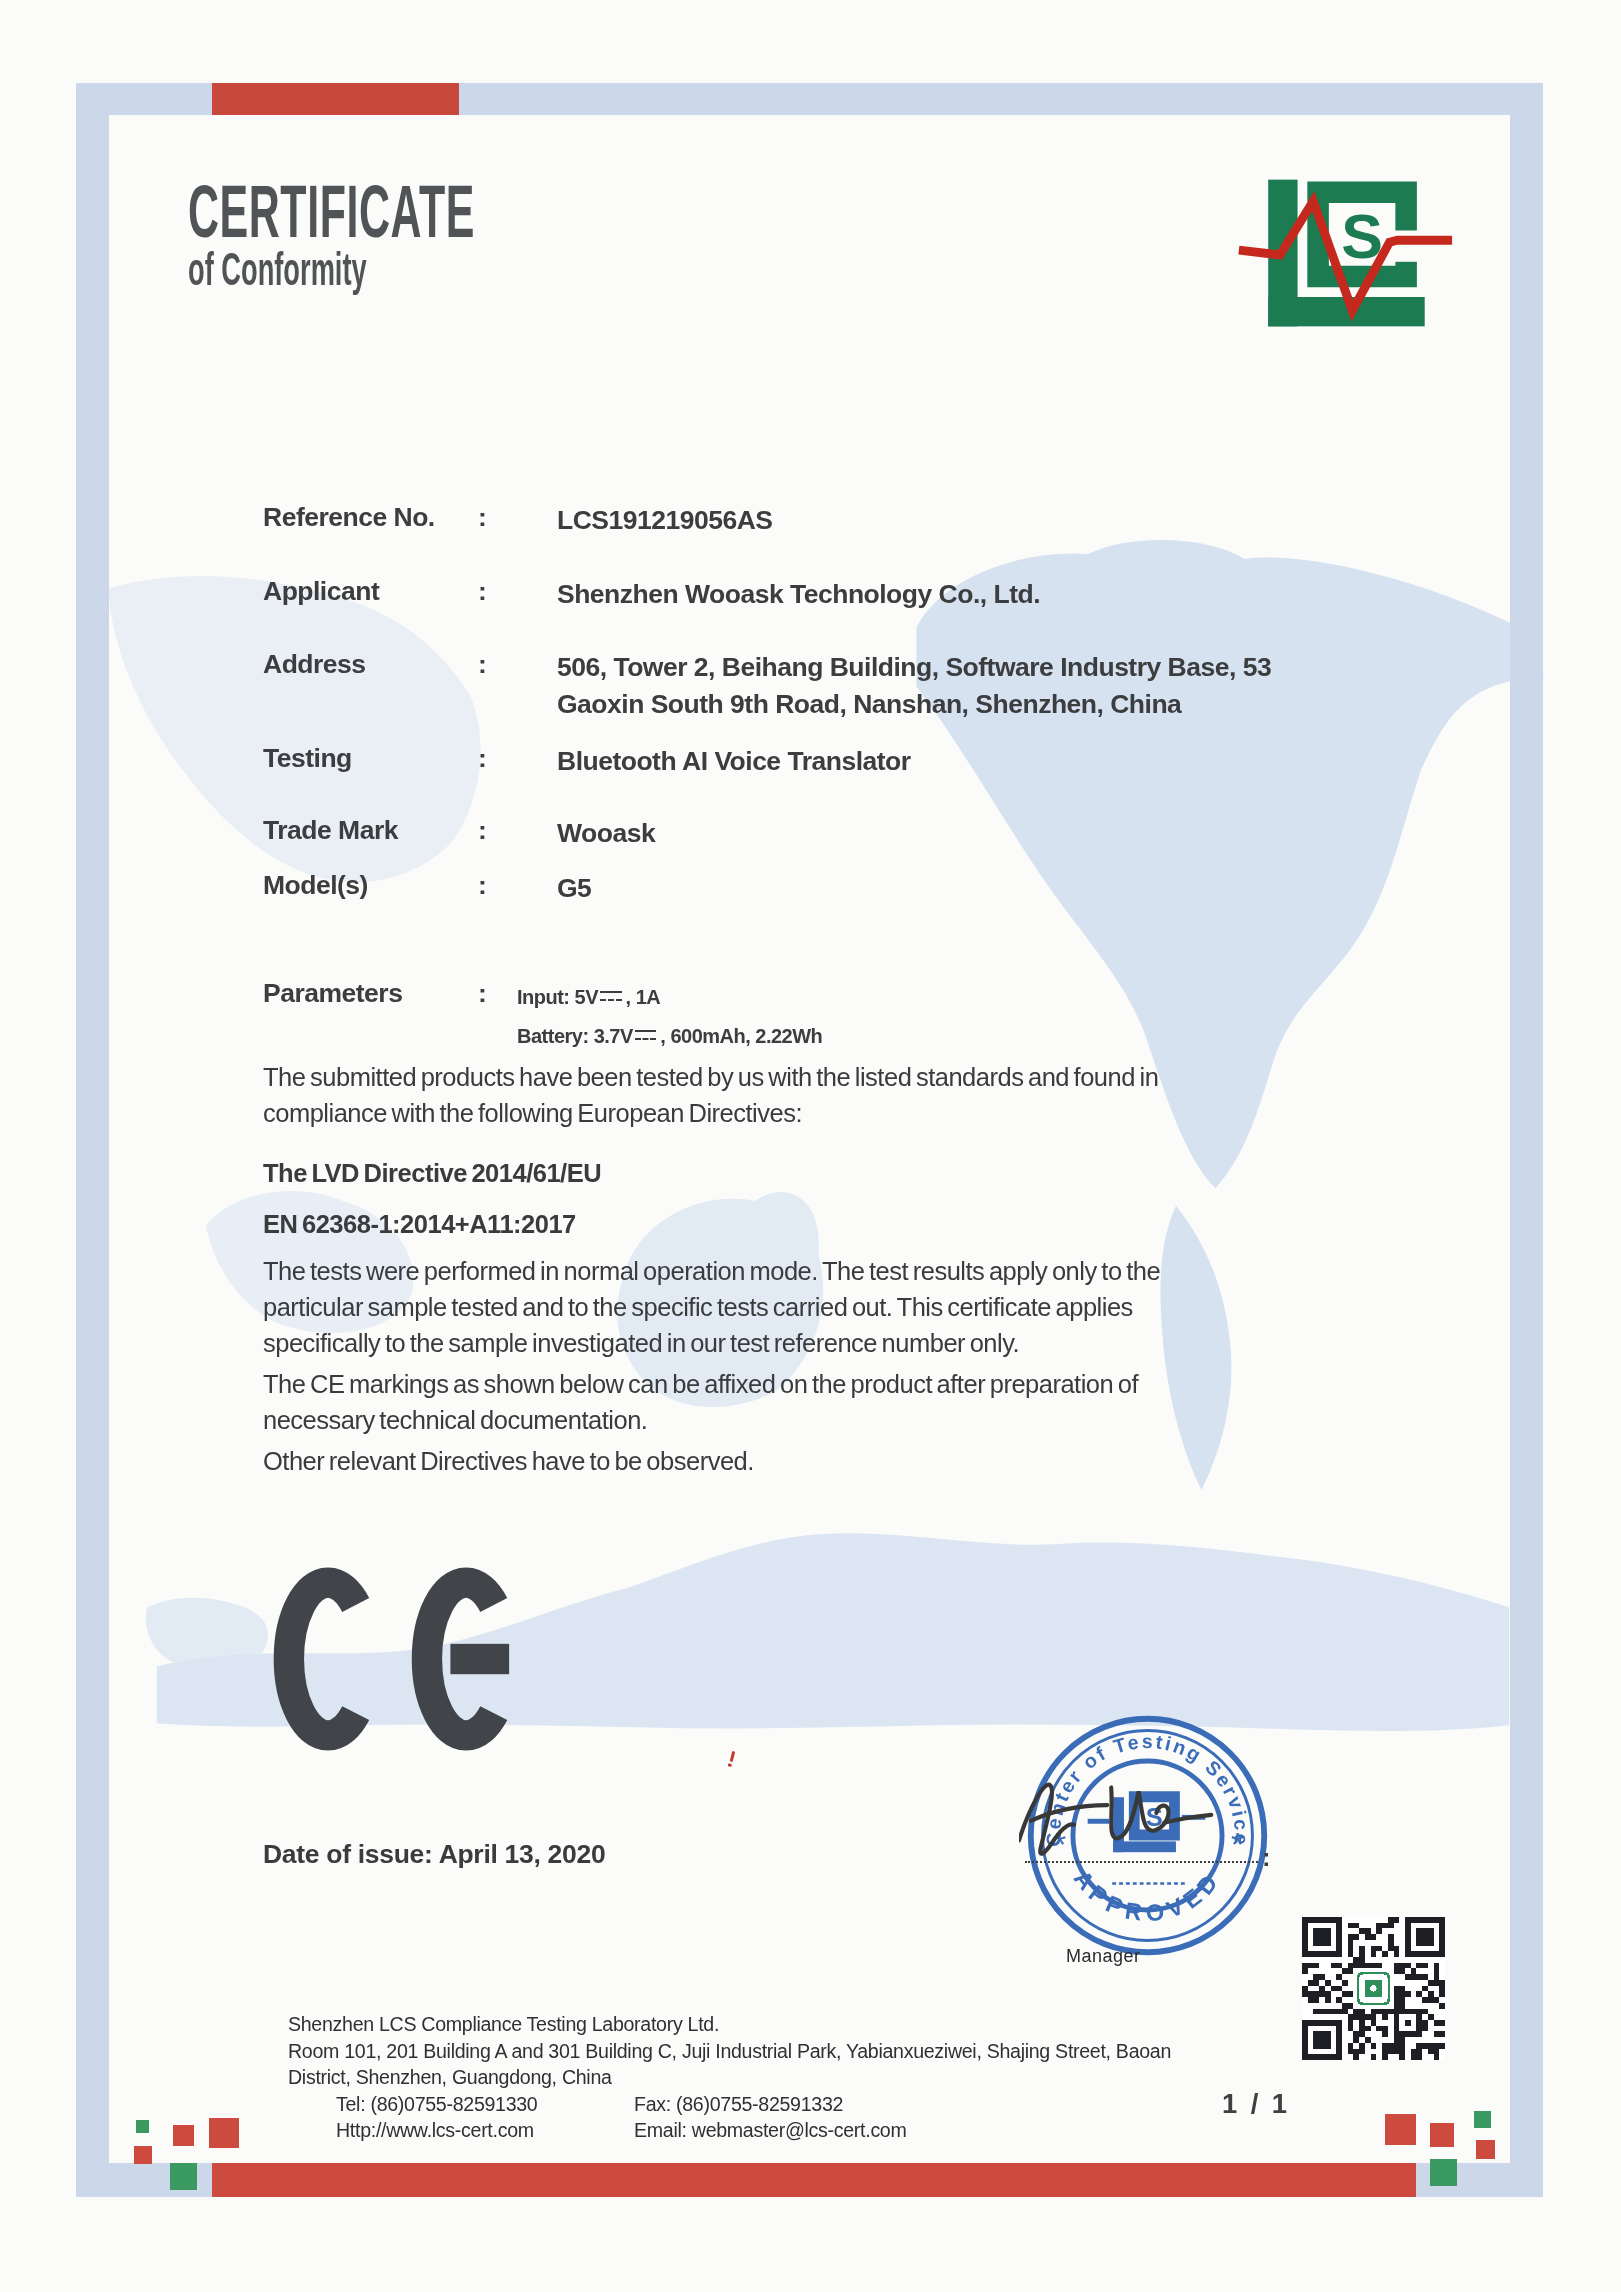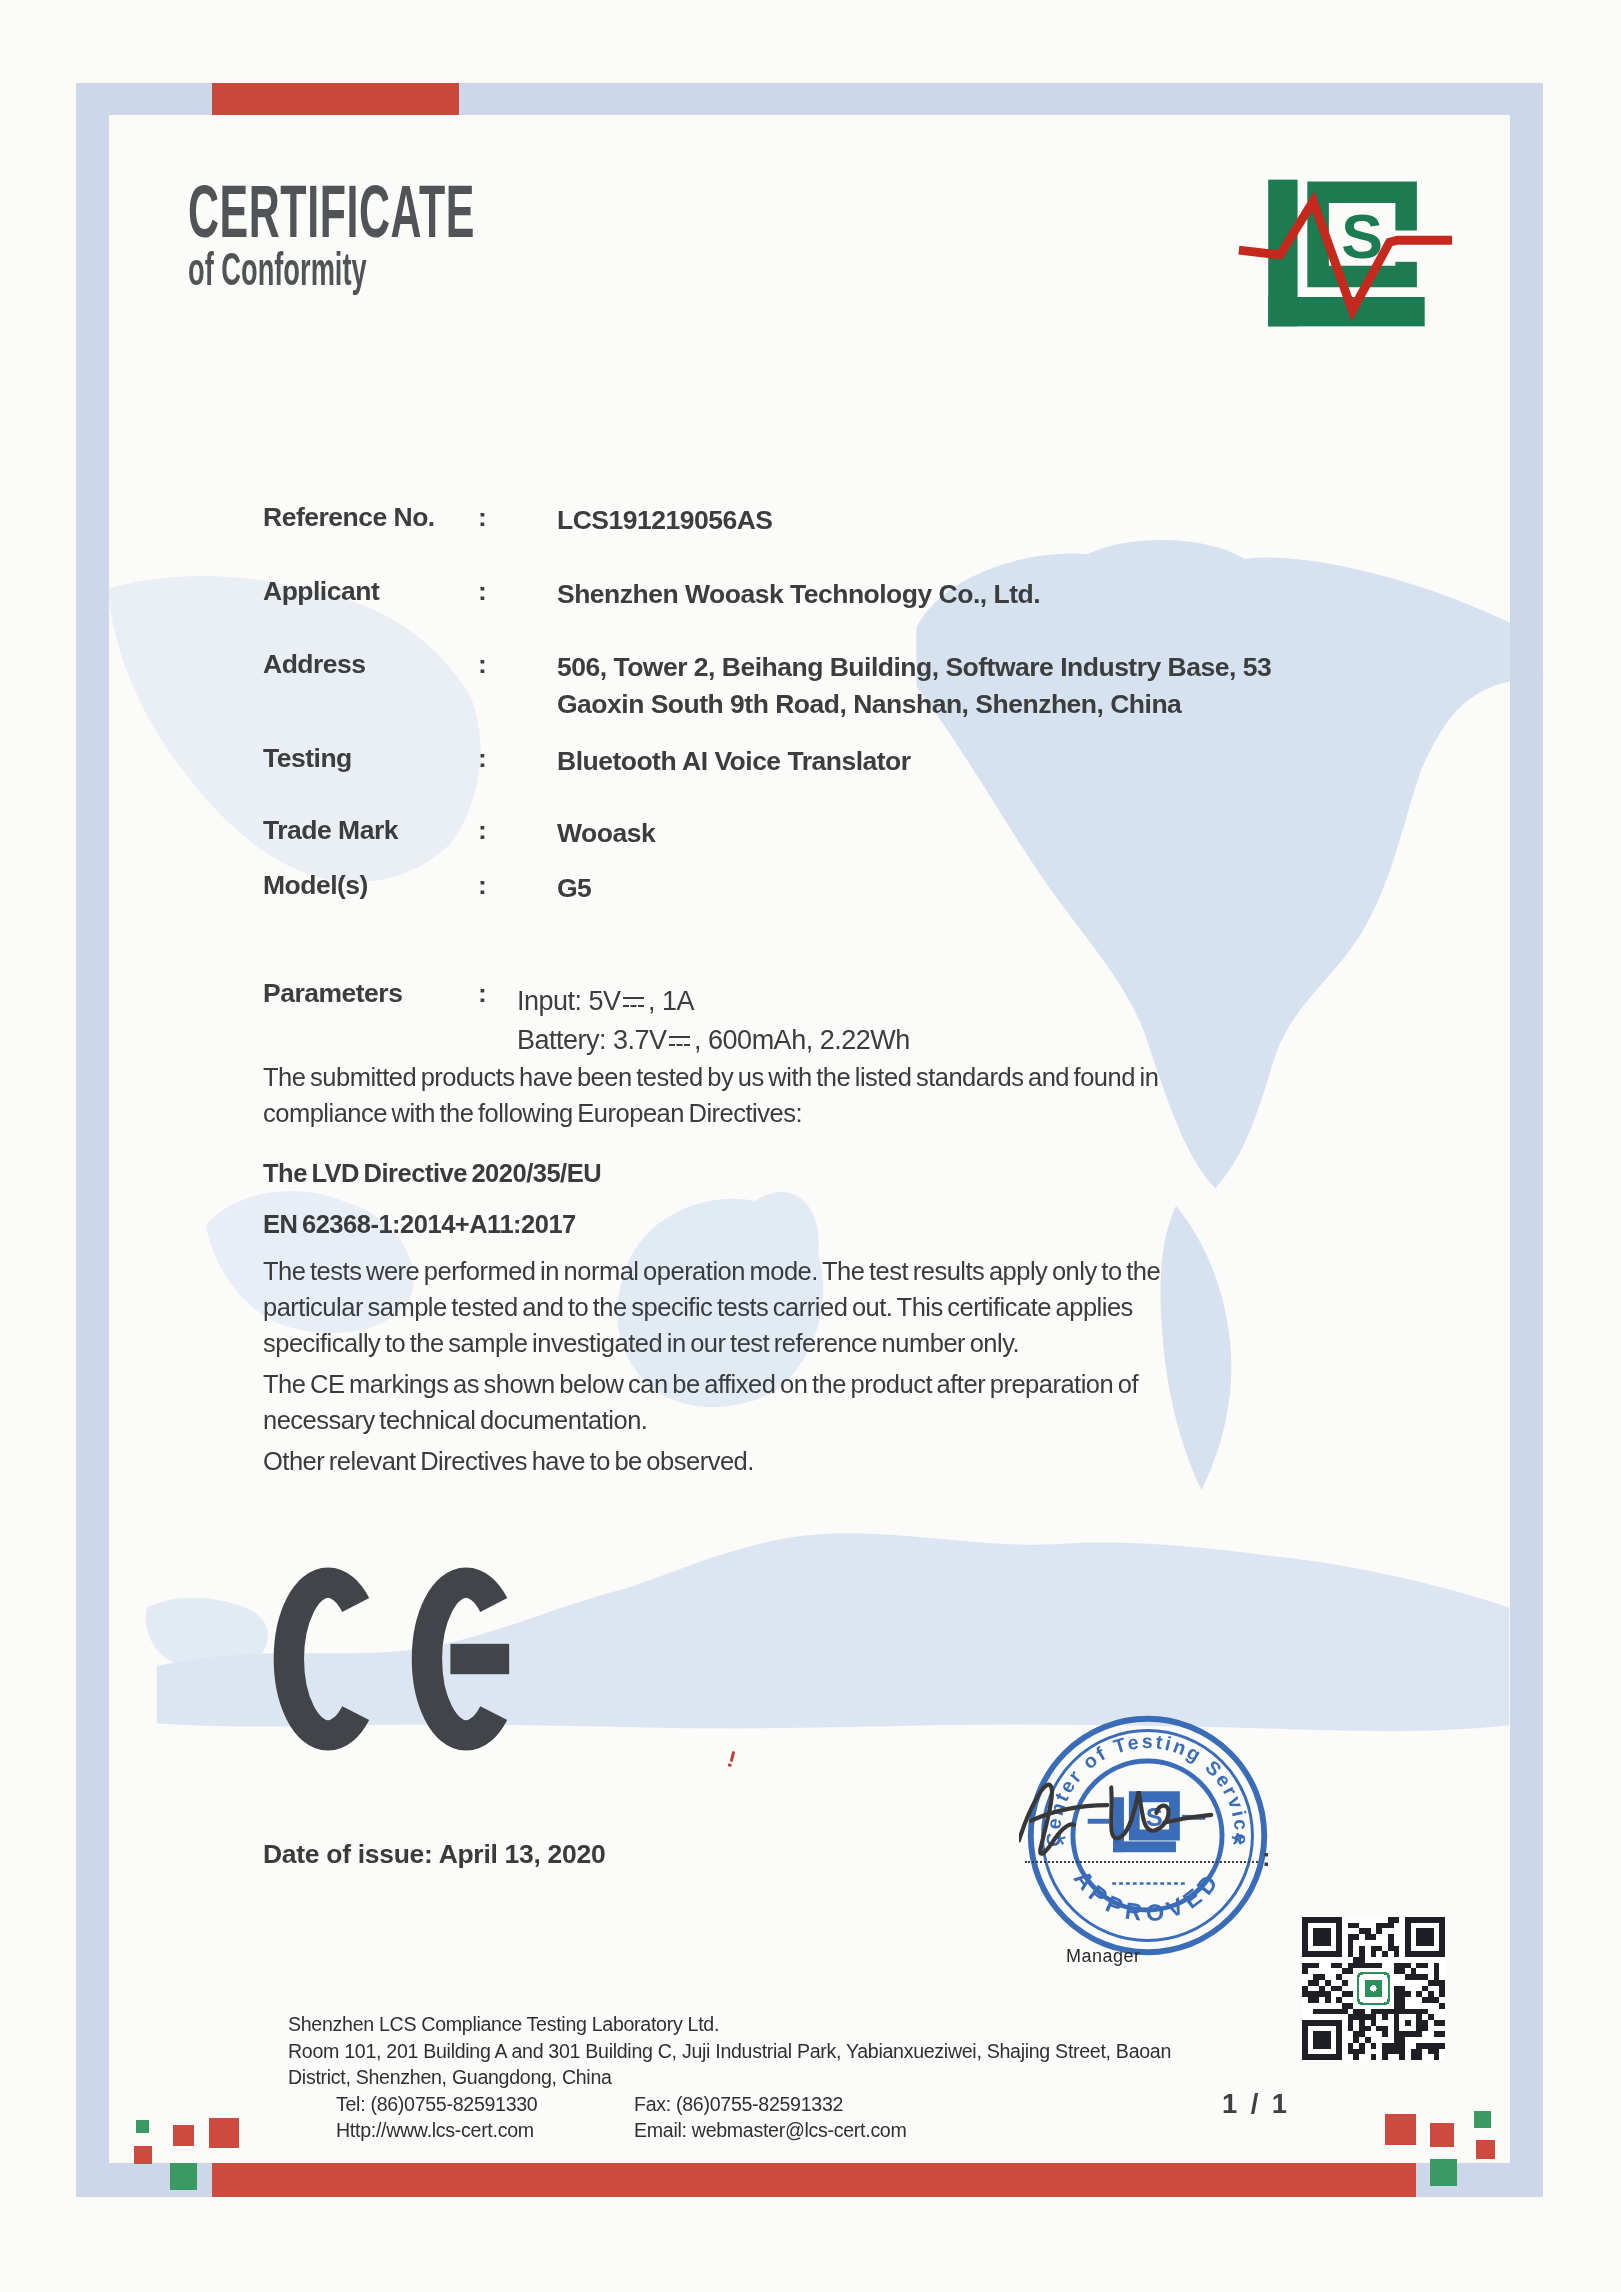--- a/index.html
+++ b/index.html
@@ -25,21 +25,21 @@
     color:#515456;transform:scaleX(.58);transform-origin:left top;white-space:nowrap;letter-spacing:1px;}
   .title-sub{position:absolute;left:188px;top:243px;font-size:47px;line-height:51px;font-weight:bold;
     color:#515456;transform:scaleX(.58);transform-origin:left top;white-space:nowrap;}
   
   .frow{position:absolute;left:0;top:0;width:100%;height:0;overflow:visible;}
   .frow .lbl{position:absolute;left:263px;font-size:26.5px;font-weight:bold;letter-spacing:-0.5px;white-space:nowrap;}
   .frow .sep{position:absolute;left:478px;font-size:26.5px;font-weight:bold;}
   .frow .val{position:absolute;left:517px;font-size:26.5px;font-weight:bold;letter-spacing:-0.5px;line-height:37px;margin-left:40px;}
   .f0{top:502px;} .f1{top:576px;} .f2{top:649px;} .f3{top:743px;} .f4{top:815px;} .f5{top:870px;} .f6{top:978px;}
   .f2 .val{width:784px;}
-  .pline{position:absolute;left:517px;font-size:27px;font-weight:normal;letter-spacing:-0.5px;white-space:nowrap;}
+  .pline{position:absolute;left:517px;font-size:20px;font-weight:bold;letter-spacing:-0.5px;white-space:nowrap;}
   .pl1{top:7.8px;} .pl2{top:47px;}
   .dc{display:inline-block;width:21.6px;height:13.7px;position:relative;margin:0 3.9px 0 2px;}
   .dc i{position:absolute;left:0;right:0;height:0;border-top:2.9px solid #3b3d3f;display:block;}
   .dc i.t{top:1px;}
   .dc i.b{top:8.8px;border-top-style:dashed;}
   
   .para{position:absolute;left:263px;font-size:25.5px;line-height:36px;letter-spacing:-0.5px;word-spacing:-2px;color:#393b3d;}
   .para.b{font-weight:bold;white-space:nowrap;}
   .p-intro{top:1059px;width:931px;}
   .p-dir{top:1155px;}
@@ -144,21 +144,21 @@
     <span class="sep">:</span>
     <span class="pline pl1">
       <span>Input: 5V</span><span class="dc"><i class="t"></i><i class="b"></i></span><span>, 1A</span>
     </span>
     <span class="pline pl2">
       <span>Battery: 3.7V</span><span class="dc"><i class="t"></i><i class="b"></i></span><span>, 600mAh, 2.22Wh</span>
     </span>
   </div>
 
   <div class="para p-intro">The submitted products have been tested by us with the listed standards and found in compliance with the following European Directives:</div>
-  <div class="para b p-dir">The LVD Directive 2020/35/EU</div>
+  <div class="para b p-dir">The LVD Directive 2014/61/EU</div>
   <div class="para b p-std">EN 62368-1:2014+A11:2017</div>
   <div class="para p-tests">The tests were performed in normal operation mode. The test results apply only to the particular sample tested and to the specific tests carried out. This certificate applies specifically to the sample investigated in our test reference number only.</div>
   <div class="para p-ce">The CE markings as shown below can be affixed on the product after preparation of necessary technical documentation.</div>
   <div class="para p-other">Other relevant Directives have to be observed.</div>
 
   <svg class="abs" style="left:272px;top:1566px;" width="253" height="188" viewBox="0 0 258 192" aria-label="CE">
     <g stroke="#414549" stroke-width="31" fill="none">
       <path d="M85.3,39.8 A40,78 0 1 0 85.3,150.2"></path>
       <path d="M226.3,39.8 A40,78 0 1 0 226.3,150.2"></path>
     </g>

